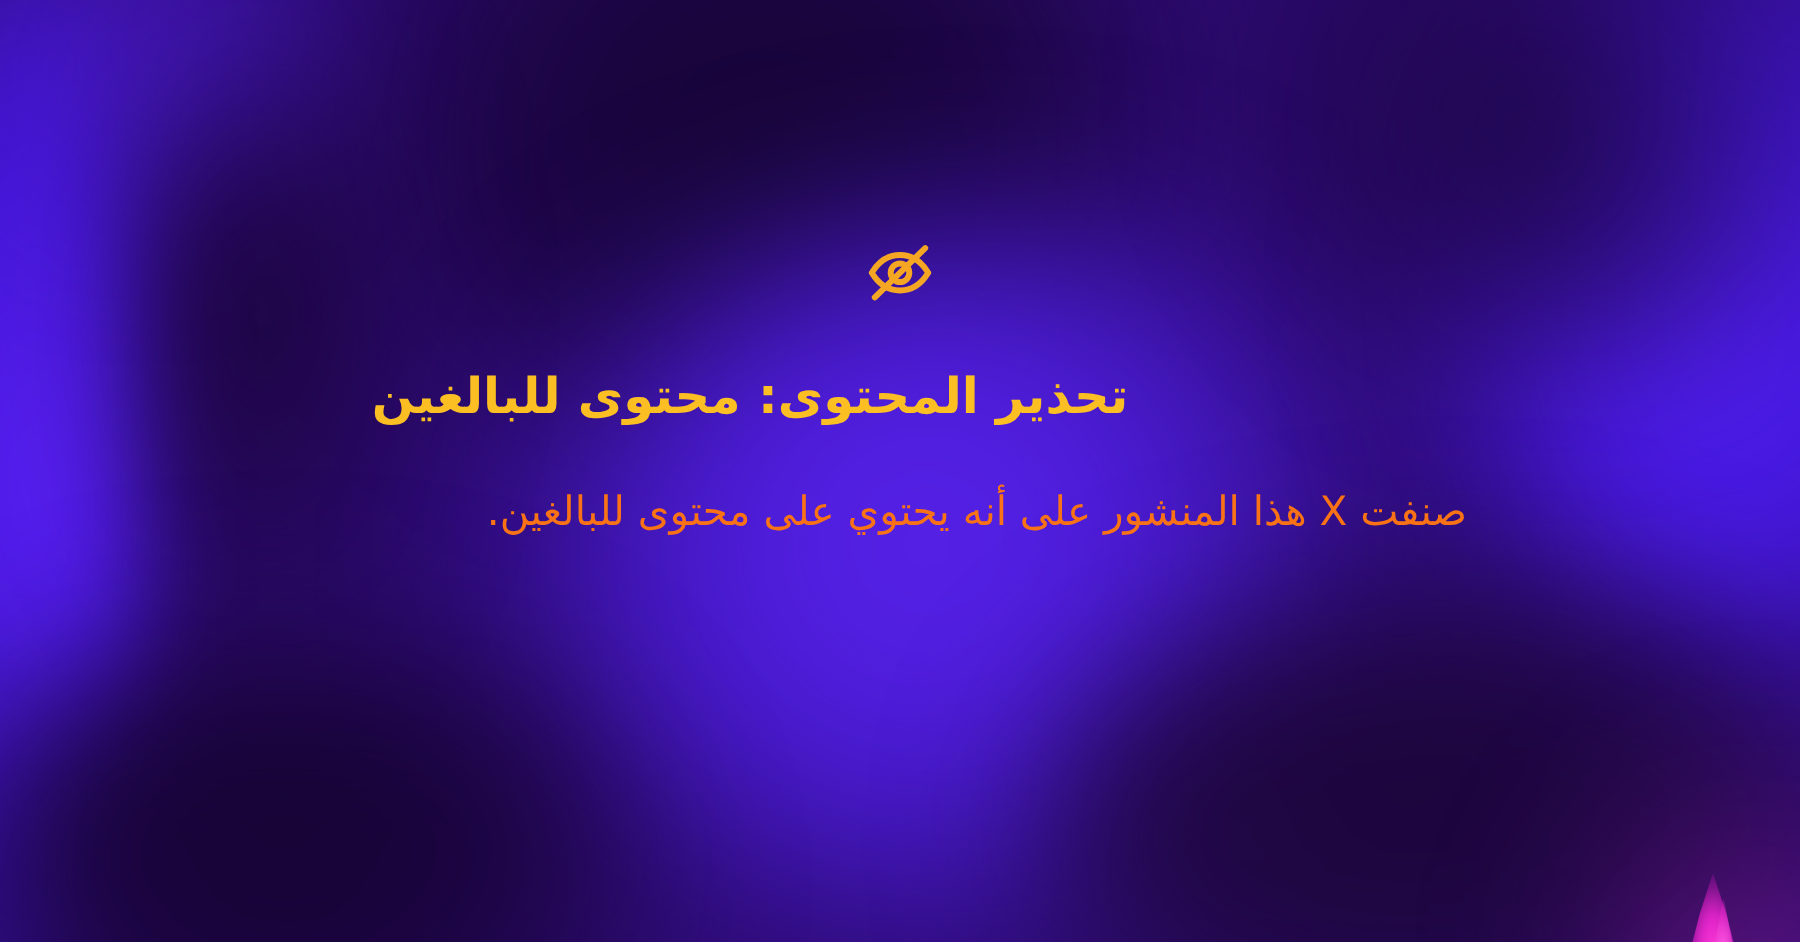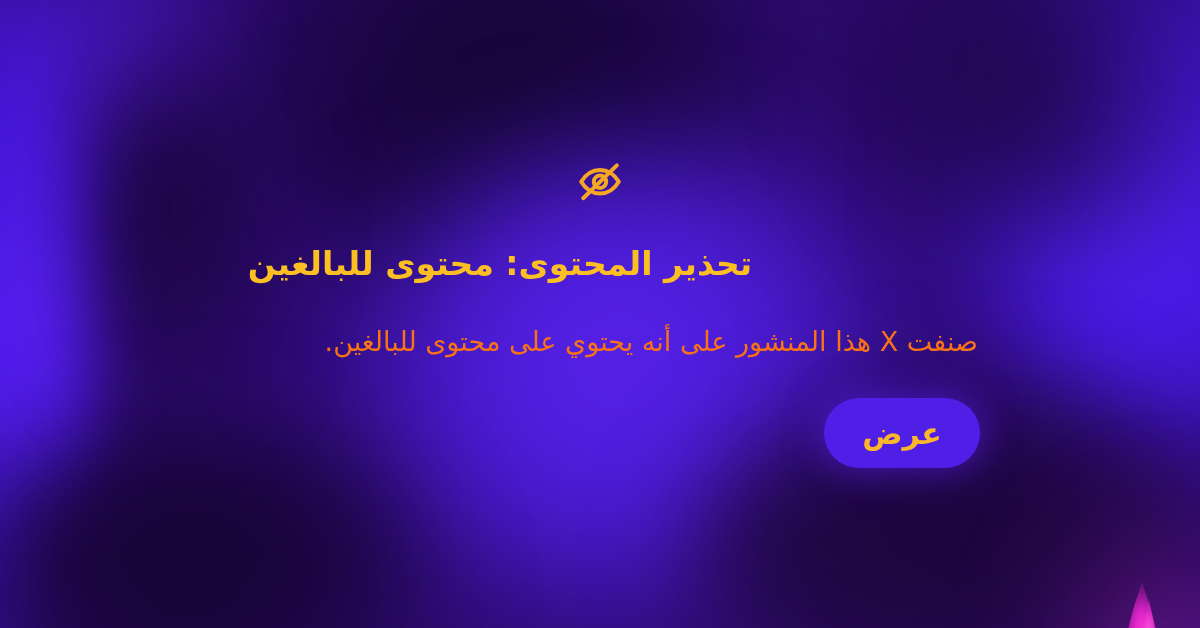--- a/index.html
+++ b/index.html
@@ -225,15 +225,14 @@
       <path d="M2.6 12.4 C4.9 8.6 8.3 6.5 12 6.5 C15.7 6.5 19.1 8.6 21.4 12.4 C19.1 16.2 15.7 18.3 12 18.3 C8.3 18.3 4.9 16.2 2.6 12.4 Z"></path>
       <circle cx="12" cy="12.4" r="3.1"></circle>
       <line x1="3.6" y1="20.6" x2="20.4" y2="4.2"></line>
     </svg>
   </div>
 
   <div id="warning-title">تحذير المحتوى: محتوى للبالغين</div>
 
   <div id="warning-subtitle">صنفت X هذا المنشور على أنه يحتوي على محتوى للبالغين.</div>
 
-  <button id="view-button">عرض</button>
 
 </div>
 
 </body></html>

